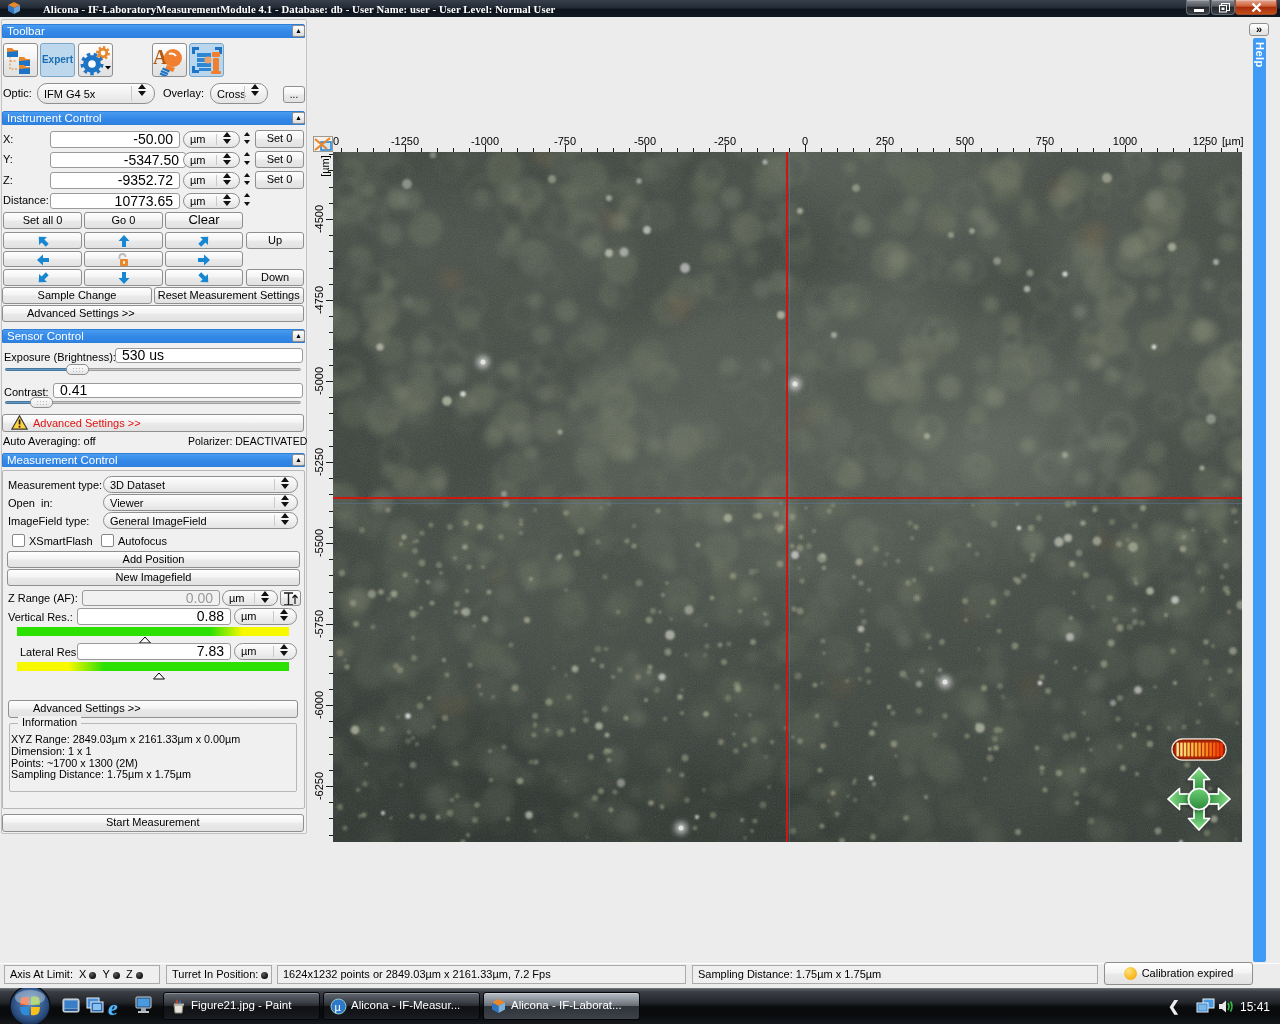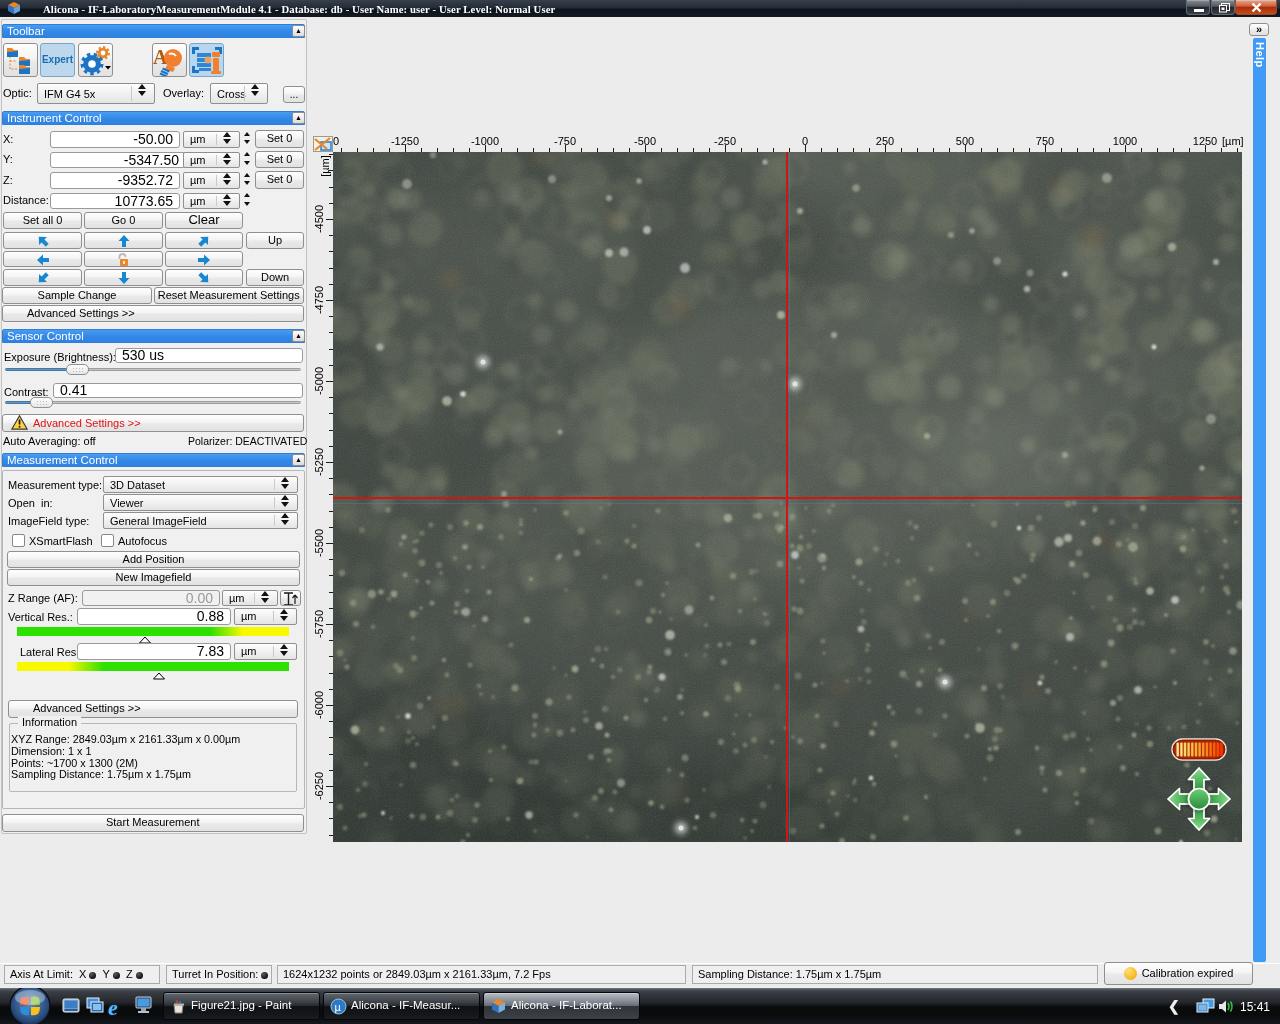--- a/index.html
+++ b/index.html
@@ -10,21 +10,21 @@
 .winbtn{position:absolute;top:0;height:15px;border:1px solid #626a72;border-top:none;border-radius:0 0 4px 4px;background:linear-gradient(#878d94 0%,#55595f 45%,#23262b 50%,#3a3e44 100%);box-shadow:inset 0 1px 0 rgba(255,255,255,.25)}
 .winbtn.close{background:linear-gradient(#e3a796 0%,#cf5f33 45%,#a82c0c 50%,#c24e19 100%);border-color:#9c4a30}
 
 #panel{left:1px;top:19px;width:306px;height:815px;background:#f0f0f0;border:1px solid #c3c3c3;border-radius:2px}
 .hdr{position:absolute;left:2px;width:303px;height:14px;background:linear-gradient(#4a9cf0 0%,#3388e7 55%,#2e82e2 100%);border:1px solid #2f7fd8;border-radius:2px 2px 0 0;color:#fff;font-size:11.5px;line-height:13px;padding-left:4px}
 .colbtn{position:absolute;width:13px;height:12px;background:linear-gradient(#fdfdfd,#dcdcdc);border:1px solid #8d8d8d;border-radius:2px;font-size:7px;line-height:10px;text-align:center;color:#000}
 .btn{position:absolute;background:linear-gradient(#fefefe 0%,#f4f4f4 45%,#e9e9e9 55%,#e2e2e2 100%);border:1px solid #8f8f8f;border-radius:3px;font-size:11px;color:#000;text-align:center;overflow:hidden;white-space:nowrap}
 .fld{position:absolute;background:#fff;border:1px solid #9a9a9a;border-radius:3px;font-size:14px;color:#000;white-space:nowrap}
 .fld.r{text-align:right}
 .lbl{position:absolute;font-size:11px;color:#000;white-space:nowrap}
-.combo{position:absolute;background:linear-gradient(#fdfdfd 0%,#f1f1f1 50%,#e4e4e4 100%);border:1px solid #8f8f8f;border-radius:2px;font-size:11px;color:#000;white-space:nowrap}
+.combo{position:absolute;background:linear-gradient(#fdfdfd 0%,#f1f1f1 50%,#e4e4e4 100%);border:1px solid #8f8f8f;border-radius:10px;font-size:11px;color:#000;white-space:nowrap}
 .combo .sep{position:absolute;right:22px;top:2px;bottom:2px;width:1px;background:#c9c9c9}
 .spn{position:absolute;right:5px;width:11px}
 .tri-u{width:0;height:0;border-left:4.5px solid transparent;border-right:4.5px solid transparent;border-bottom:5px solid #111}
 .tri-d{width:0;height:0;border-left:4.5px solid transparent;border-right:4.5px solid transparent;border-top:5px solid #111}
 .tiny-u{position:absolute;width:0;height:0;border-left:3.5px solid transparent;border-right:3.5px solid transparent;border-bottom:4.5px solid #111}
 .tiny-d{position:absolute;width:0;height:0;border-left:3.5px solid transparent;border-right:3.5px solid transparent;border-top:4.5px solid #111}
 .cbox{position:absolute;width:13px;height:13px;background:#fff;border:1px solid #878787;border-radius:2px}
 .track{position:absolute;height:3px;background:#c6c6c6;border:1px solid #9d9d9d;border-radius:2px}
 .trackb{position:absolute;height:3px;background:linear-gradient(#7db0dc,#4a82b4);border:1px solid #47769c;border-radius:2px}
 .thumb{position:absolute;width:23px;height:11px;background:linear-gradient(#fdfdfd,#e6e6e6);border:1px solid #8f8f8f;border-radius:5px}

